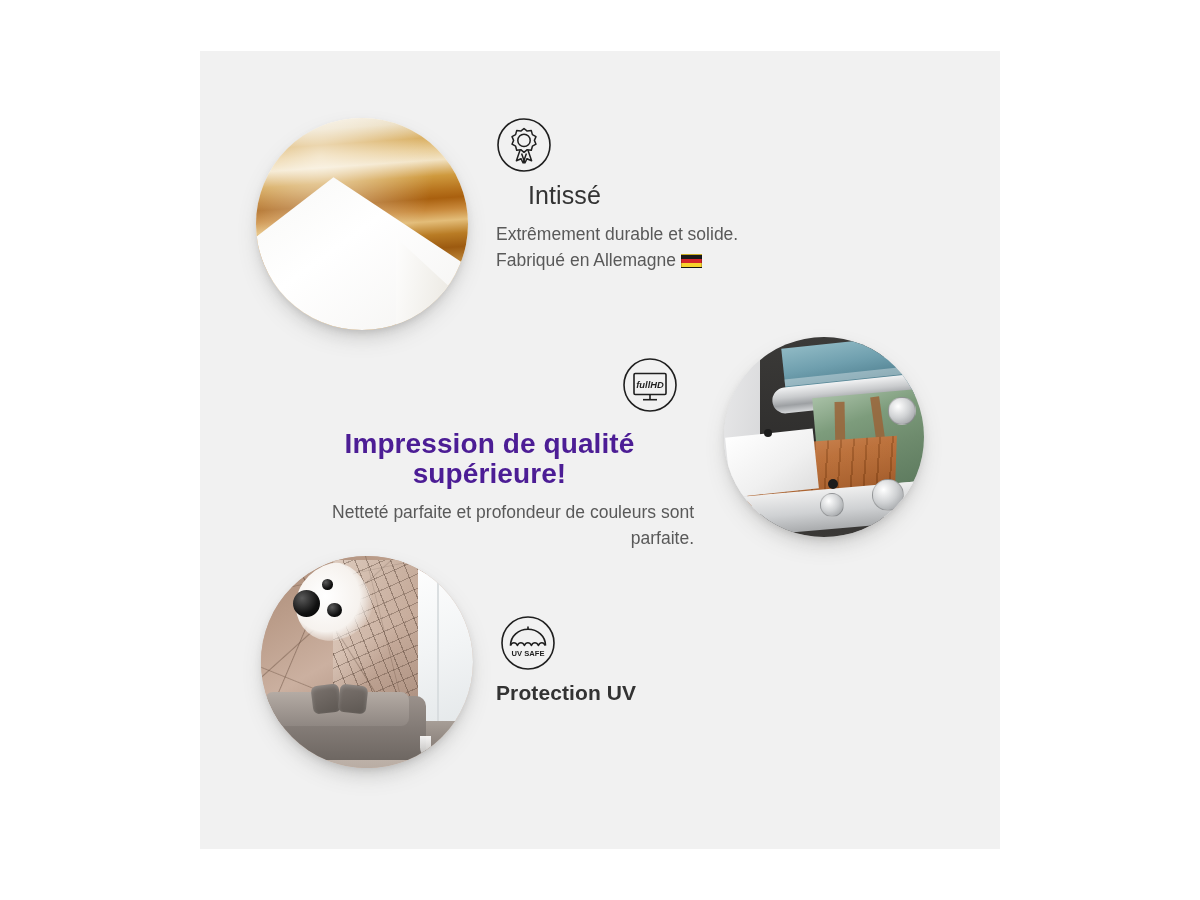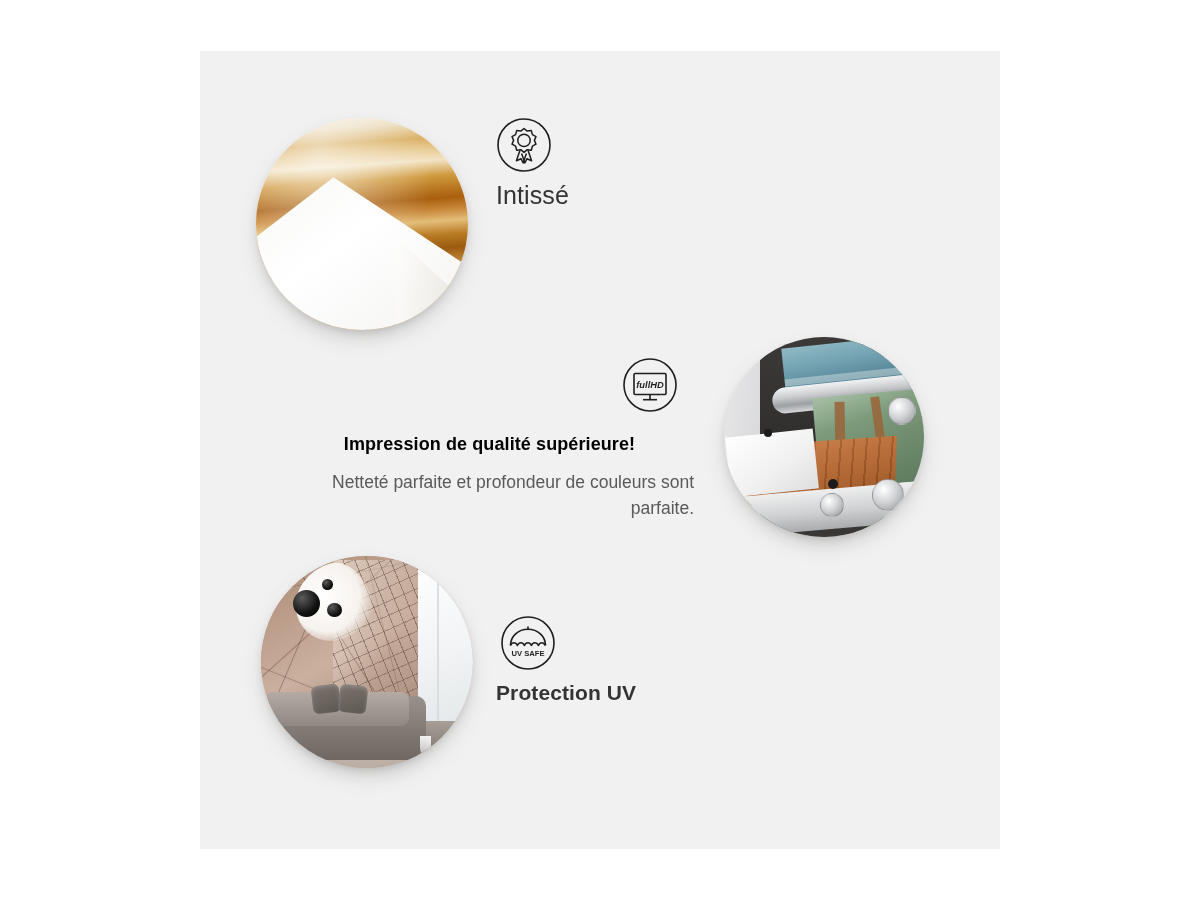--- a/index.html
+++ b/index.html
@@ -285,29 +285,29 @@
       #1a1a1a 0%, #1a1a1a 33.3%,
       #d6262a 33.3%, #d6262a 66.6%,
       #f6d32d 66.6%, #f6d32d 100%);
     border: 1px solid rgba(0,0,0,0.18);
     box-sizing: border-box;
   }
 
   
   #block1 { left: 296px; top: 66px; width: 300px; }
   #block1 .icon-badge { left: 0; top: 0; }
-  #block1 .title { margin-top: 63px; font-size: 25px; line-height: 30px; }
+  #block1 .title { margin-top: 63px; font-size: 25px; line-height: 30px; margin-left: 32px; }
   #block1 .body  { margin-top: 11px; font-size: 17.5px; line-height: 26px; }
 
   
   #block2 { left: 85px; top: 306px; width: 409px; }
   #block2 .icon-badge { right: 16px; top: 0; }
   #block2 .title {
-    margin-top: 72px; font-size: 18px; line-height: 30px;
-    font-weight: 700; color: #000000; text-align: center;
+    margin-top: 72px; font-size: 28px; line-height: 30px;
+    font-weight: 700; color: #4c1d95; text-align: center;
   }
   #block2 .body { margin-top: 10px; font-size: 17.5px; line-height: 26px; }
 
   
   #block3 { left: 296px; top: 564px; width: 380px; }
   #block3 .icon-badge { left: 4px; top: 0; }
   #block3 .title { margin-top: 63px; font-size: 21px; line-height: 30px; font-weight: 700; }
   #block3 .body  { margin-top: 10px; font-size: 17.5px; line-height: 26px; }
 </style>
 </head>
@@ -330,20 +330,24 @@
       <span class="icon-badge">
         <svg viewBox="0 0 56 56">
           <circle cx="28" cy="28" r="26" fill="none" stroke="#1f1f1f" stroke-width="1.6"></circle>
           <path d="M28 11.5l3.2 2.6 4.1-.5 1.1 4 3.6 2-1.6 3.8 1.6 3.8-3.6 2-1.1 4-4.1-.5L28 35.3l-3.2-2.6-4.1.5-1.1-4-3.6-2 1.6-3.8-1.6-3.8 3.6-2 1.1-4 4.1.5z" fill="none" stroke="#1f1f1f" stroke-width="1.5" stroke-linejoin="round"></path>
           <circle cx="28" cy="23.4" r="6.2" fill="none" stroke="#1f1f1f" stroke-width="1.5"></circle>
           <path d="M24 33.2l-3.6 10.6 4.6-2.1 2.1 4.3 3.3-9.4" fill="none" stroke="#1f1f1f" stroke-width="1.5" stroke-linejoin="round"></path>
           <path d="M32 33.2l3.6 10.6-4.6-2.1-2.1 4.3-3.3-9.4" fill="none" stroke="#1f1f1f" stroke-width="1.5" stroke-linejoin="round"></path>
         </svg>
       </span>
       <h2 class="title t-left">Intissé</h2>
+      <p class="body t-left">
+        <span>Extrêmement durable et solide.</span><br>
+        <span>Fabriqué en Allemagne</span><span class="flag"></span>
+      </p>
     </div>
 
     <div class="photo-circle" style="left:524px; top:286px; width:200px; height:200px;">
       <div class="art art-press">
         <div class="panel-left"></div>
         <div class="wall-dark"></div>
         <div class="print-water"></div>
         <div class="roller-top"></div>
         <div class="print-deck">
           <div class="plank-a"></div>

